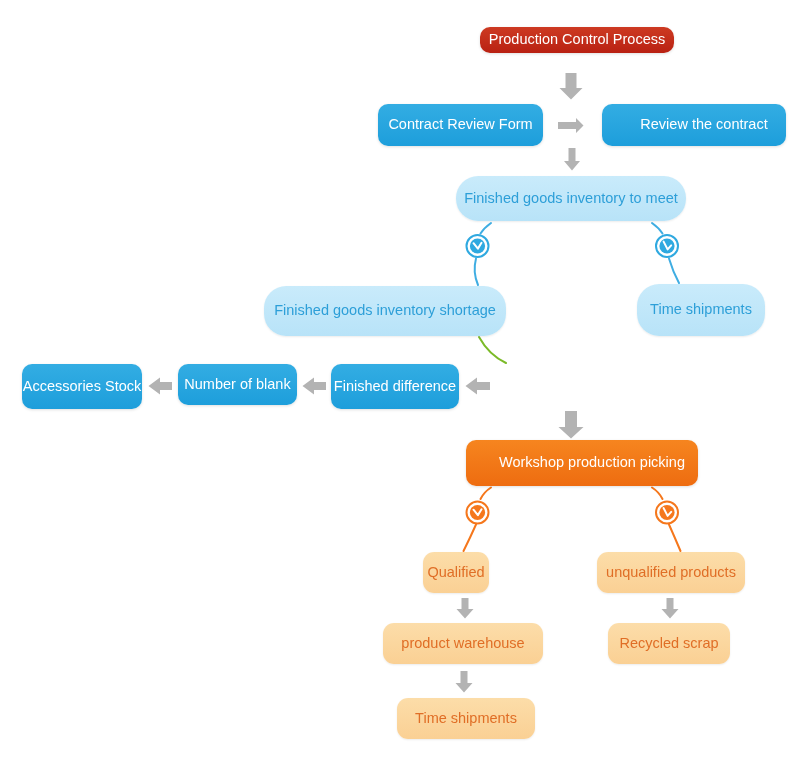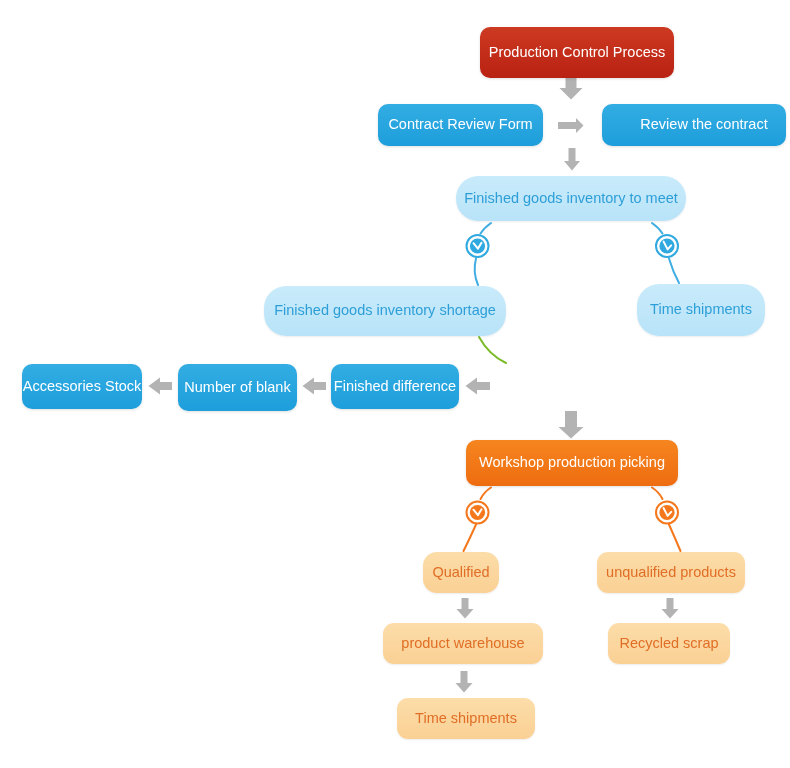--- a/index.html
+++ b/index.html
@@ -73,42 +73,42 @@
       <circle cx="477.5" cy="512.5" r="7.6" fill="#f5771c"></circle>
       <polyline points="473.5,509.7 477.9,515.1 481.5,509.3" fill="none" stroke="#ffffff" stroke-width="2" stroke-linecap="round" stroke-linejoin="round"></polyline>
     </g>
     <g>
       <circle cx="667" cy="512.5" r="11" fill="#ffffff" stroke="#f5771c" stroke-width="2"></circle>
       <circle cx="667" cy="512.5" r="7.6" fill="#f5771c"></circle>
       <polyline points="663.6,508.1 667.6,515.9 671.2,511.9" fill="none" stroke="#ffffff" stroke-width="2" stroke-linecap="round" stroke-linejoin="round"></polyline>
     </g>
   </svg>
 
-  <div class="node red" style="left:480px;top:27px;width:194px;height:51px;">Production Control Process</div>
+  <div class="node red" style="left:480px;top:27px;width:194px;height:26px;">Production Control Process</div>
 
   <div class="node blue" style="left:378px;top:104px;width:165px;height:42px;">Contract Review Form</div>
 
   <div class="node blue" style="left:602px;top:104px;width:164px;height:42px;padding-left:20px;">Review the contract</div>
 
   <div class="node lightblue" style="left:456px;top:176px;width:230px;height:45px;">Finished goods inventory to meet</div>
 
   <div class="node lightblue" style="left:264px;top:286px;width:242px;height:50px;">Finished goods inventory shortage</div>
 
   <div class="node lightblue" style="left:637px;top:284px;width:128px;height:52px;">Time shipments</div>
 
   <div class="node blue" style="left:22px;top:364px;width:120px;height:45px;">Accessories Stock</div>
 
-  <div class="node blue" style="left:178px;top:364px;width:119px;height:47px;">Number of blank</div>
+  <div class="node blue" style="left:178px;top:364px;width:119px;height:41px;">Number of blank</div>
 
   <div class="node blue" style="left:331px;top:364px;width:128px;height:45px;">Finished difference</div>
 
 
-  <div class="node orange" style="left:466px;top:440px;width:212px;height:46px;">Workshop production picking</div>
+  <div class="node orange" style="left:466px;top:440px;width:212px;height:46px;padding-left:20px;">Workshop production picking</div>
 
-  <div class="node lightorange" style="left:423px;top:552px;width:76px;height:41px;border-radius:14px;">Qualified</div>
+  <div class="node lightorange" style="left:423px;top:552px;width:66px;height:41px;">Qualified</div>
 
   <div class="node lightorange" style="left:597px;top:552px;width:148px;height:41px;">unqualified products</div>
 
   <div class="node lightorange" style="left:383px;top:623px;width:160px;height:41px;">product warehouse</div>
 
   <div class="node lightorange" style="left:608px;top:623px;width:122px;height:41px;">Recycled scrap</div>
 
   <div class="node lightorange" style="left:397px;top:698px;width:138px;height:41px;">Time shipments</div>
 
 </div>

